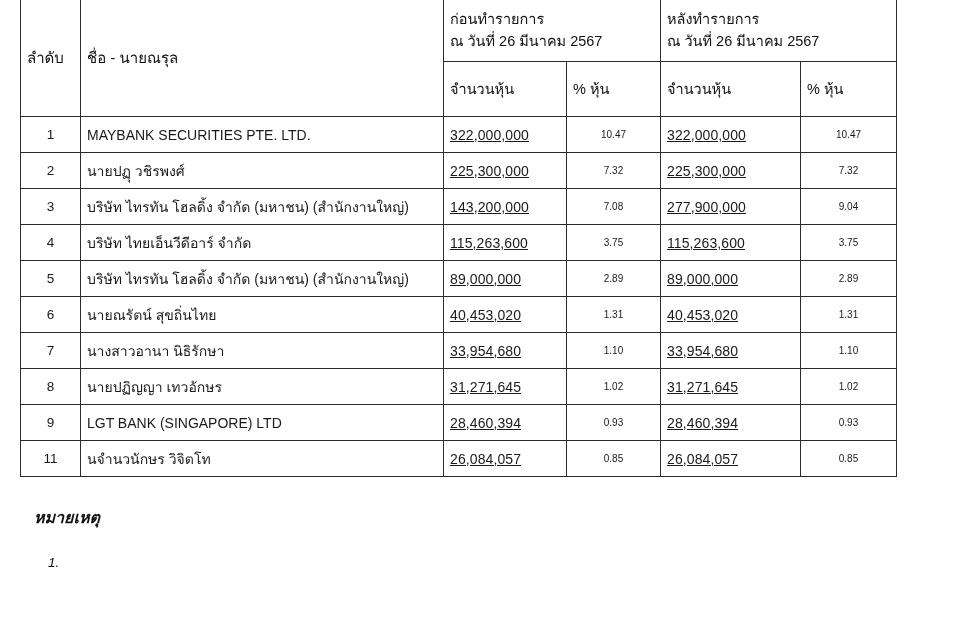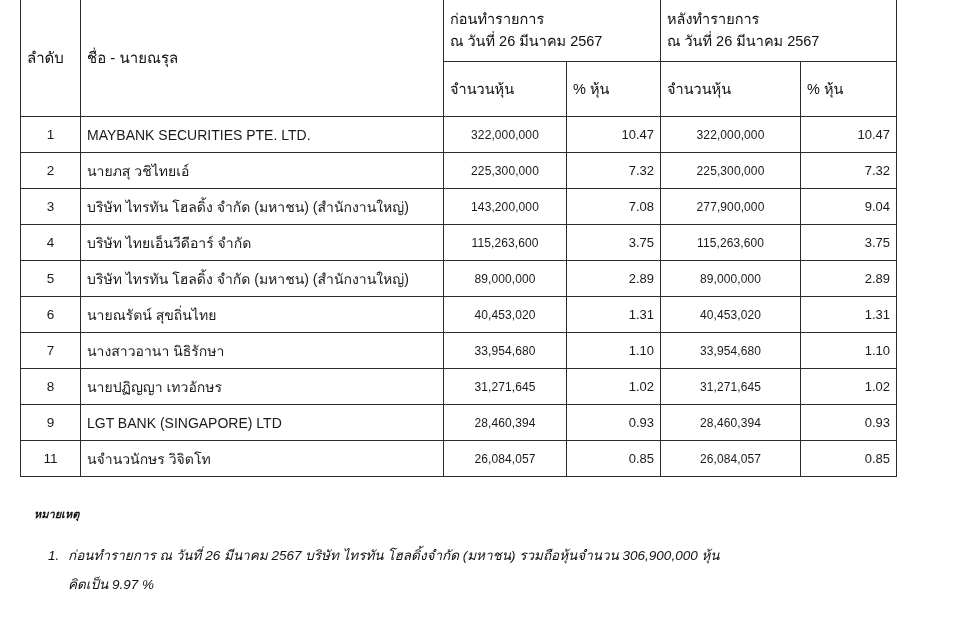--- a/index.html
+++ b/index.html
@@ -86,41 +86,42 @@
   td.no {
     text-align: center;
     font-size: 13.5px;
   }
   td.name {
     text-align: left;
     padding-left: 10px;
     font-size: 14px;
   }
   td.num {
+    text-align: left;
+    font-size: 14px;
+    letter-spacing: 0.1px;
+    text-decoration: underline;
+  }
+  td.pct {
     text-align: center;
-    font-size: 12px;
-    letter-spacing: 0.1px;
-  }
-  td.pct {
-    text-align: right;
-    font-size: 13px;
+    font-size: 10px;
     margin-left: 40px;
   }
 
   
   .notes {
     position: absolute;
     left: 34px;
     top: 505px;
     width: 890px;
   }
   .notes-title {
     font-style: italic;
     font-weight: bold;
-    font-size: 11px;
+    font-size: 16px;
     color: #111;
     margin: 0 0 18px 0;
   }
   .note-list {
     margin: 0;
     padding: 0;
     list-style: none;
   }
   .note-item {
     display: flex;
@@ -182,21 +183,21 @@
           <tr>
             <td class="no">1</td>
             <td class="name">MAYBANK SECURITIES PTE. LTD.</td>
             <td class="num">322,000,000</td>
             <td class="pct">10.47</td>
             <td class="num">322,000,000</td>
             <td class="pct">10.47</td>
           </tr>
           <tr>
             <td class="no">2</td>
-            <td class="name">นายภสุ วชิไทยเอ์</td>
+            <td class="name">นายปฏุ วชิรพงศ์</td>
             <td class="num">225,300,000</td>
             <td class="pct">7.32</td>
             <td class="num">225,300,000</td>
             <td class="pct">7.32</td>
           </tr>
           <tr>
             <td class="no">3</td>
             <td class="name">บริษัท ไทรทัน โฮลดิ้ง จำกัด (มหาชน) (สำนักงานใหญ่)</td>
             <td class="num">143,200,000</td>
             <td class="pct">7.08</td>
@@ -261,21 +262,17 @@
           </tr>
         </tbody>
     </table>
   </div>
 
   <div class="notes">
     <div class="notes-title">หมายเหตุ</div>
     <ul class="note-list" id="note-list">
         <li class="note-item">
           <span class="note-marker">1.</span>
-          <span class="note-body">
-            <span class="note-line">ก่อนทำรายการ ณ วันที่ 26 มีนาคม 2567 บริษัท ไทรทัน โฮลดิ้งจำกัด (มหาชน) รวมถือหุ้นจำนวน 306,900,000 หุ้น</span>
-            <span class="note-line">คิดเป็น 9.97 %</span>
-          </span>
         </li>
       </ul>
   </div>
 
 </div>
 
 </body></html>

